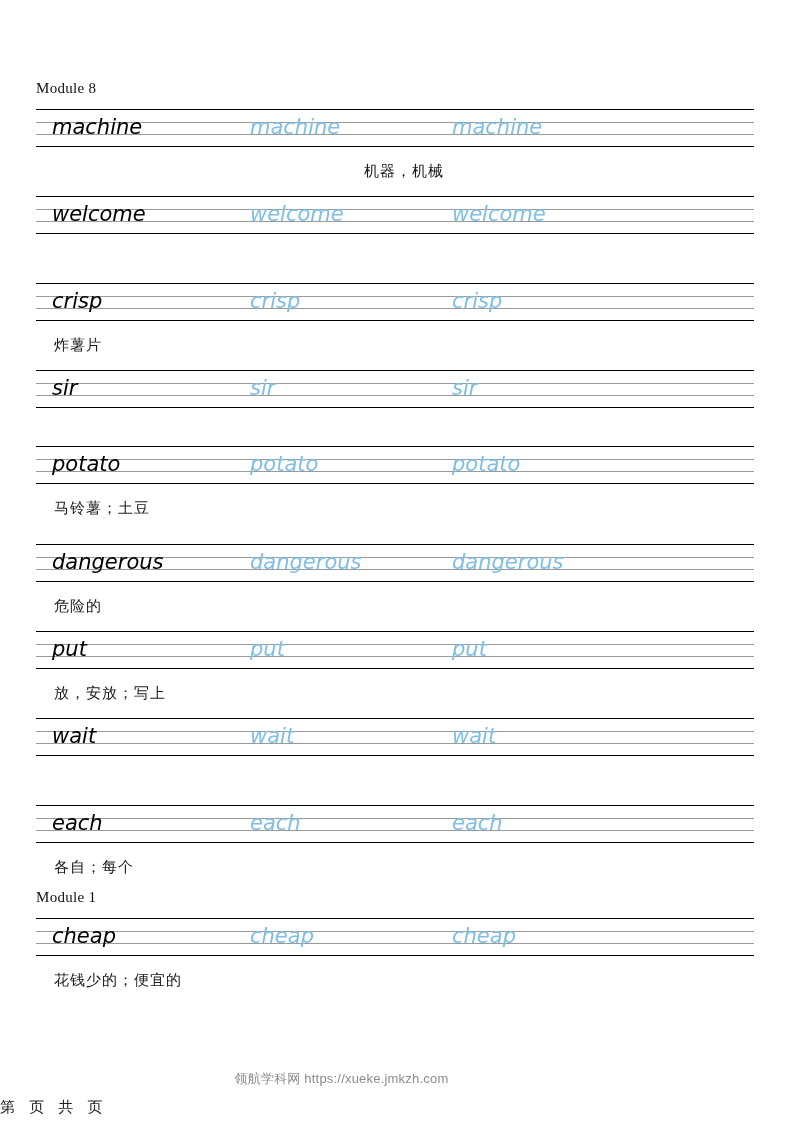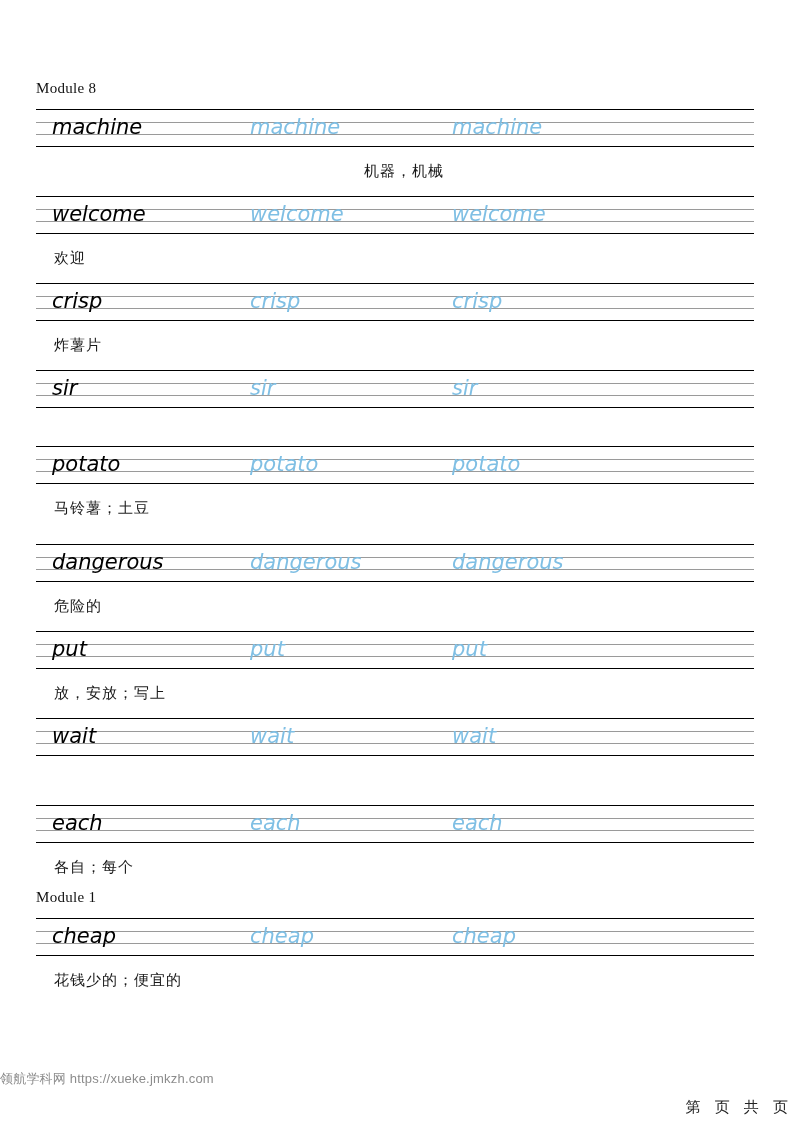--- a/index.html
+++ b/index.html
@@ -110,32 +110,32 @@
     white-space: nowrap;
     letter-spacing: 1px;
   }
 
   
   .footer-site {
     position: absolute;
     left: 0;
     top: 1070px;
     width: 683px;
-    text-align: left;
+    text-align: center;
     font-family: "Liberation Sans", sans-serif;
     font-size: 13px;
     color: #8c8c8c;
     letter-spacing: 0.2px;
   }
   .footer-page {
     position: absolute;
     left: 0;
     top: 1098px;
     width: 793px;
-    text-align: right;
+    text-align: left;
     font-family: "Liberation Sans", sans-serif;
     font-size: 15px;
     color: #222222;
     letter-spacing: 5px;
   }
 </style>
 </head>
 <body>
 
 <div class="page">
@@ -159,21 +159,20 @@
   <div class="entry" style="top:196px;">
     <div class="staff">
       <div class="rule bold r1"></div>
       <div class="rule thin r2"></div>
       <div class="rule thin r3"></div>
       <div class="rule bold r4"></div>
       <div class="slot c1">welcome</div>
       <div class="slot c2">welcome</div>
       <div class="slot c3">welcome</div>
     </div>
-    <div class="meaning">欢迎</div>
   </div>
 
   <div class="entry" style="top:283px;">
     <div class="staff">
       <div class="rule bold r1"></div>
       <div class="rule thin r2"></div>
       <div class="rule thin r3"></div>
       <div class="rule bold r4"></div>
       <div class="slot c1">crisp</div>
       <div class="slot c2">crisp</div>

